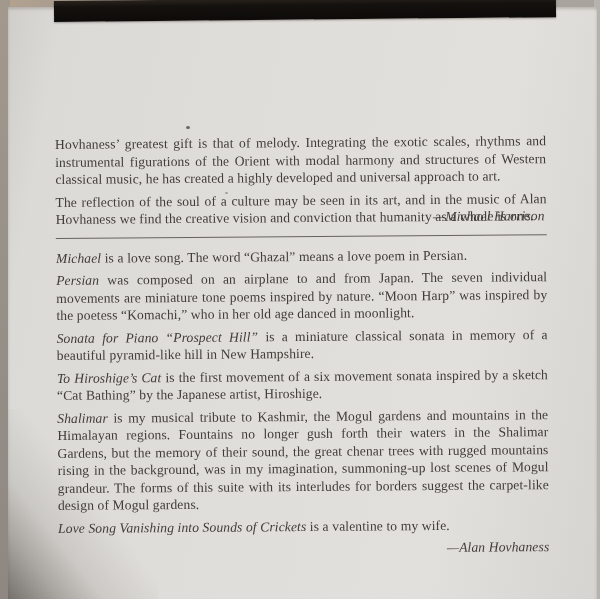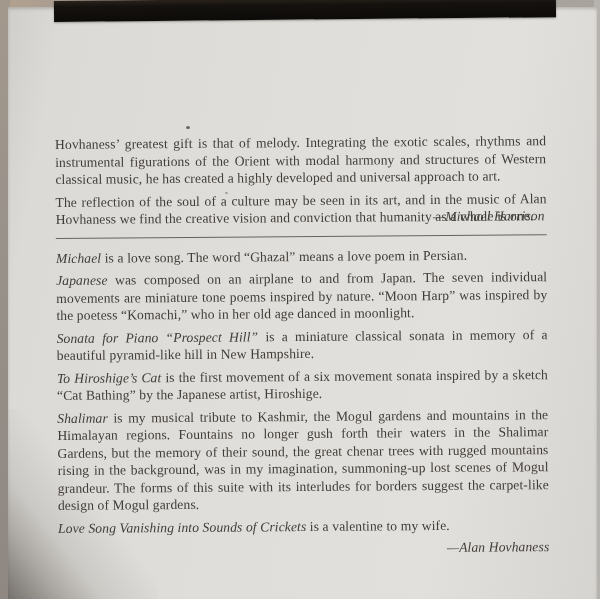--- a/index.html
+++ b/index.html
@@ -62,21 +62,21 @@
   <div class="text-block">
 
     <p class="para"><span>Hovhaness’ greatest gift is that of melody. Integrating the exotic scales, rhythms and instrumental figurations of the Orient with modal harmony and structures of Western classical music, he has created a highly developed and universal approach to art.</span></p>
 
     <p class="para"><span>The reflection of the soul of a culture may be seen in its art, and in the music of Alan Hovhaness we find the creative vision and conviction that humanity as a whole is one.</span><span class="attribution-float">—Michael Harrison</span></p>
 
     <div class="rule"></div>
 
     <p class="para"><i>Michael</i><span> is a love song. The word “Ghazal” means a love poem in Persian.</span></p>
 
-    <p class="para"><i>Japanese</i><span> was composed on an airplane to and from Japan. The seven individual movements are miniature tone poems inspired by nature. “Moon Harp” was inspired by the poetess “Komachi,” who in her old age danced in moonlight.</span></p>
+    <p class="para"><i>Persian</i><span> was composed on an airplane to and from Japan. The seven individual movements are miniature tone poems inspired by nature. “Moon Harp” was inspired by the poetess “Komachi,” who in her old age danced in moonlight.</span></p>
 
     <p class="para"><i>Sonata for Piano “Prospect Hill”</i><span> is a miniature classical sonata in memory of a beautiful pyramid-like hill in New Hampshire.</span></p>
 
     <p class="para"><i>To Hiroshige’s Cat</i><span> is the first movement of a six movement sonata inspired by a sketch “Cat Bathing” by the Japanese artist, Hiroshige.</span></p>
 
     <p class="para"><i>Shalimar</i><span> is my musical tribute to Kashmir, the Mogul gardens and mountains in the Himalayan regions. Fountains no longer gush forth their waters in the Shalimar Gardens, but the memory of their sound, the great chenar trees with rugged mountains rising in the background, was in my imagination, summoning-up lost scenes of Mogul grandeur. The forms of this suite with its interludes for borders suggest the carpet-like design of Mogul gardens.</span></p>
 
     <p class="para"><i>Love Song Vanishing into Sounds of Crickets</i><span> is a valentine to my wife.</span></p>
 
     <p class="attribution-line">—Alan Hovhaness</p>

